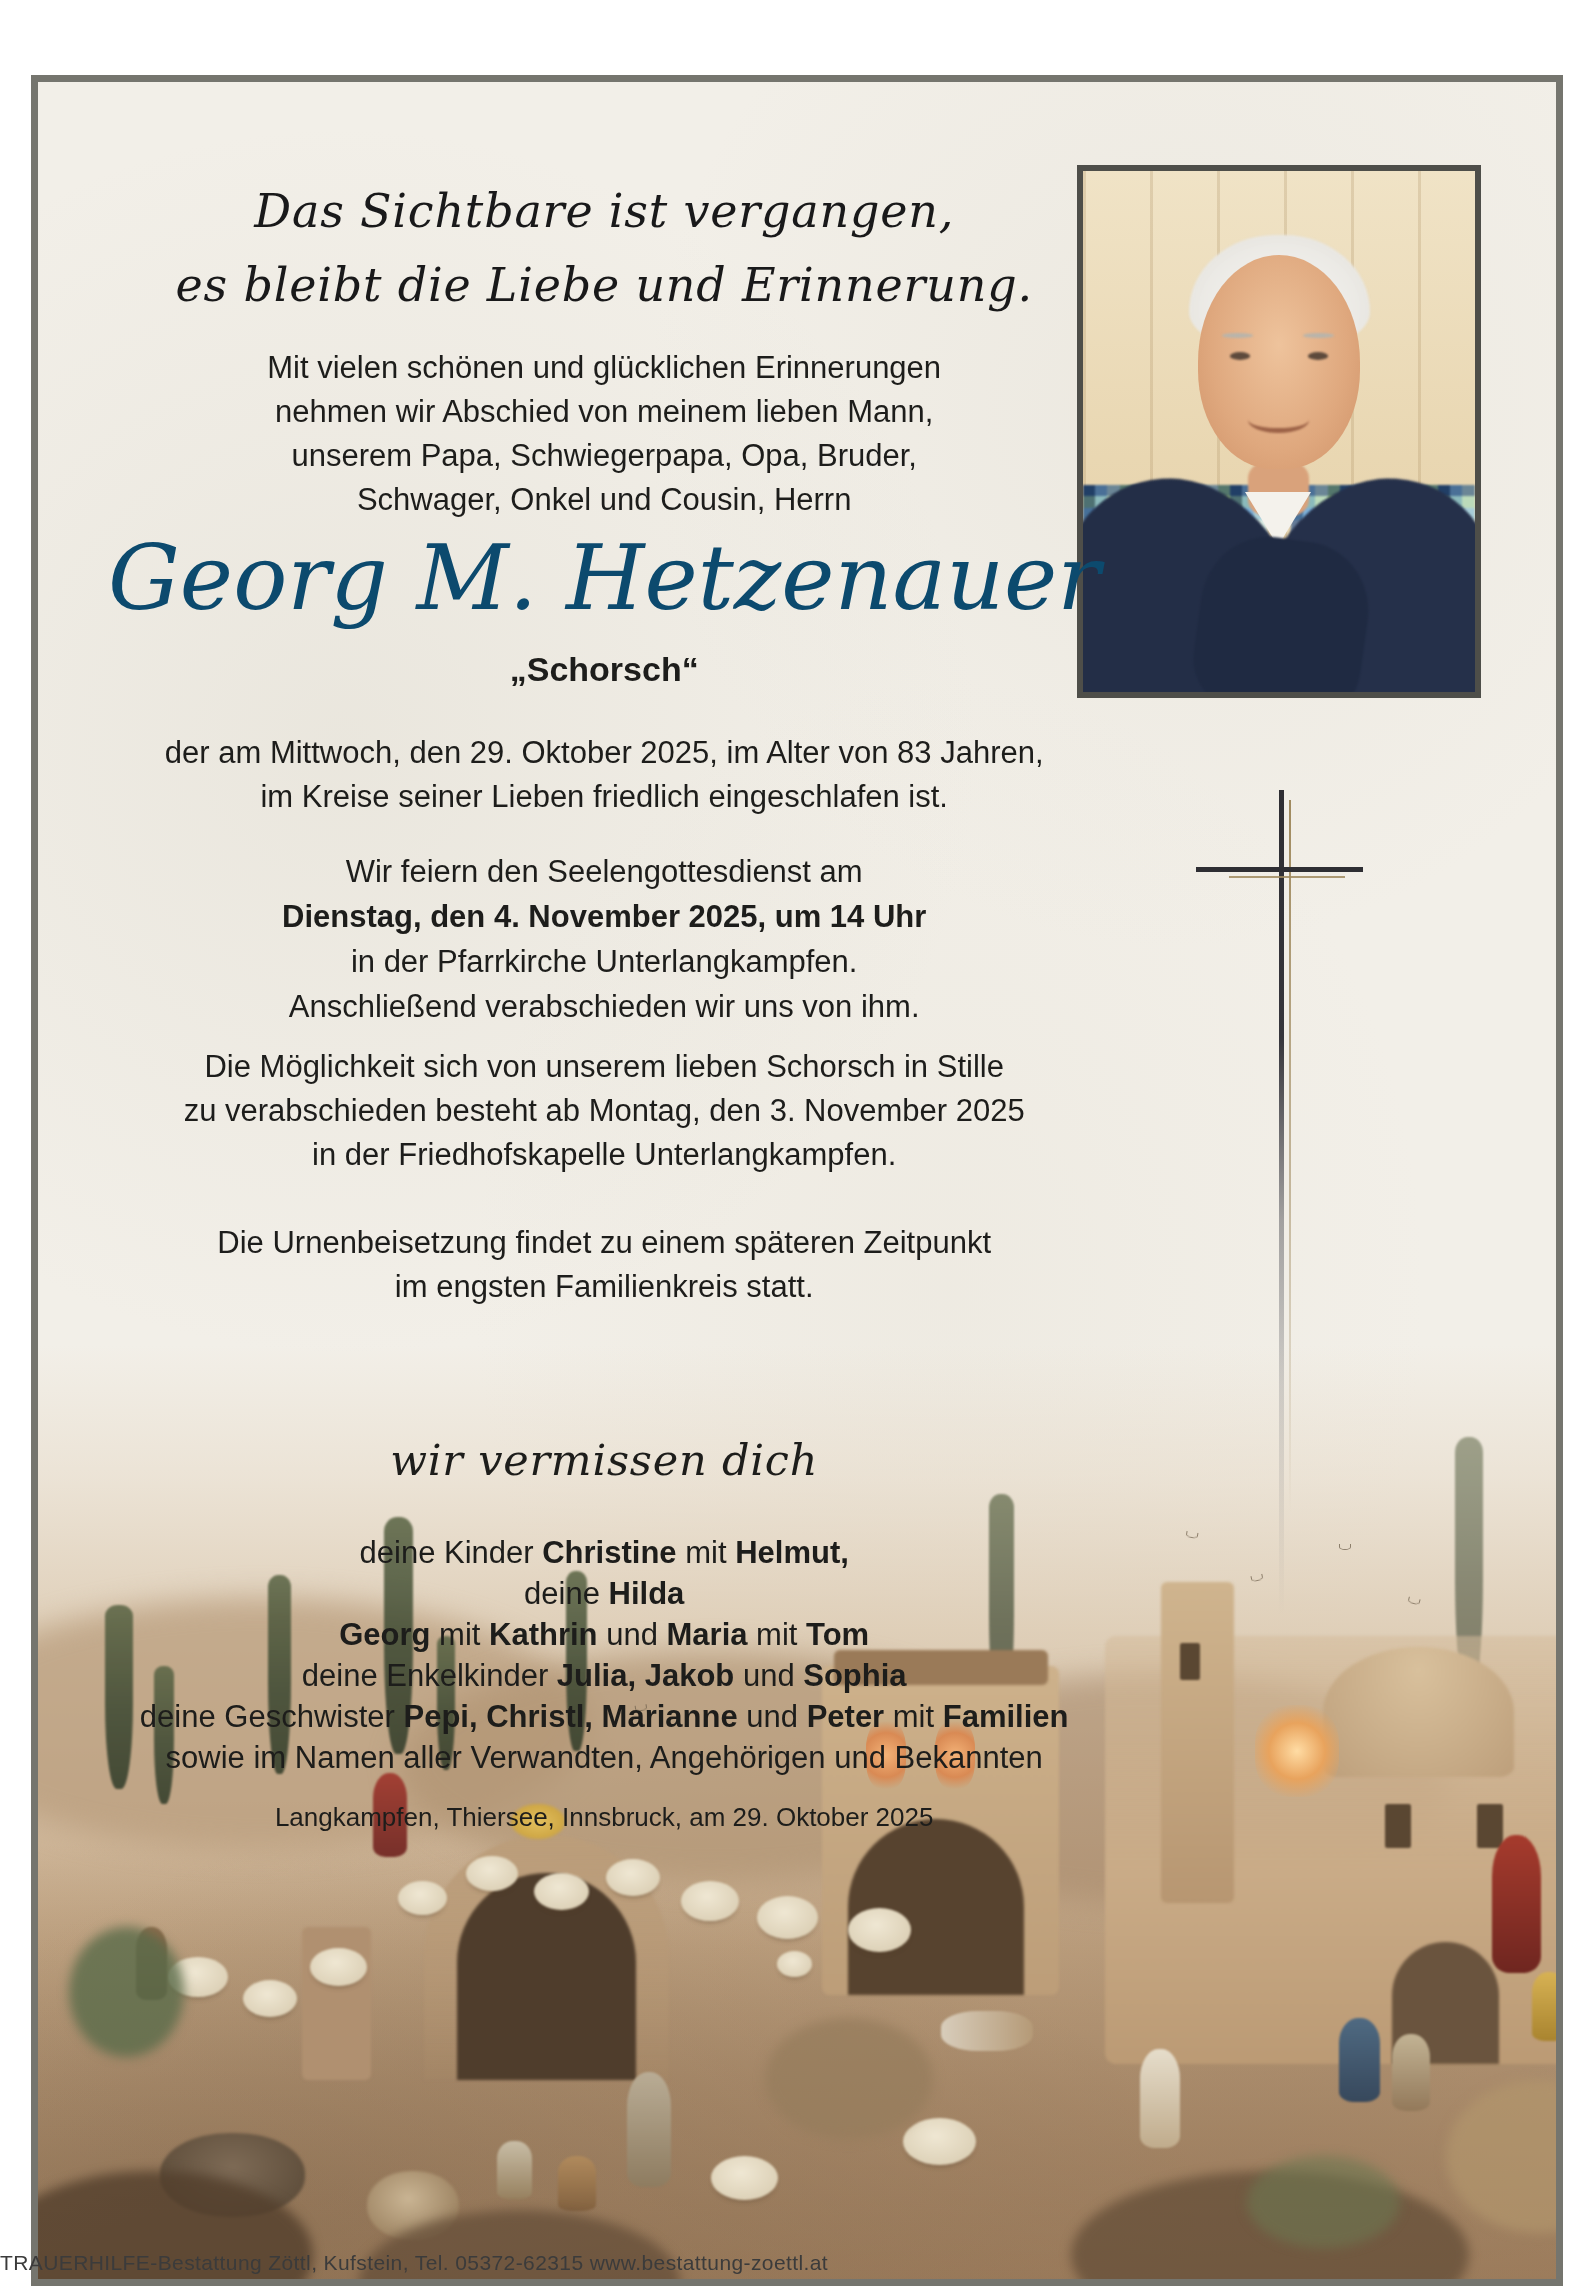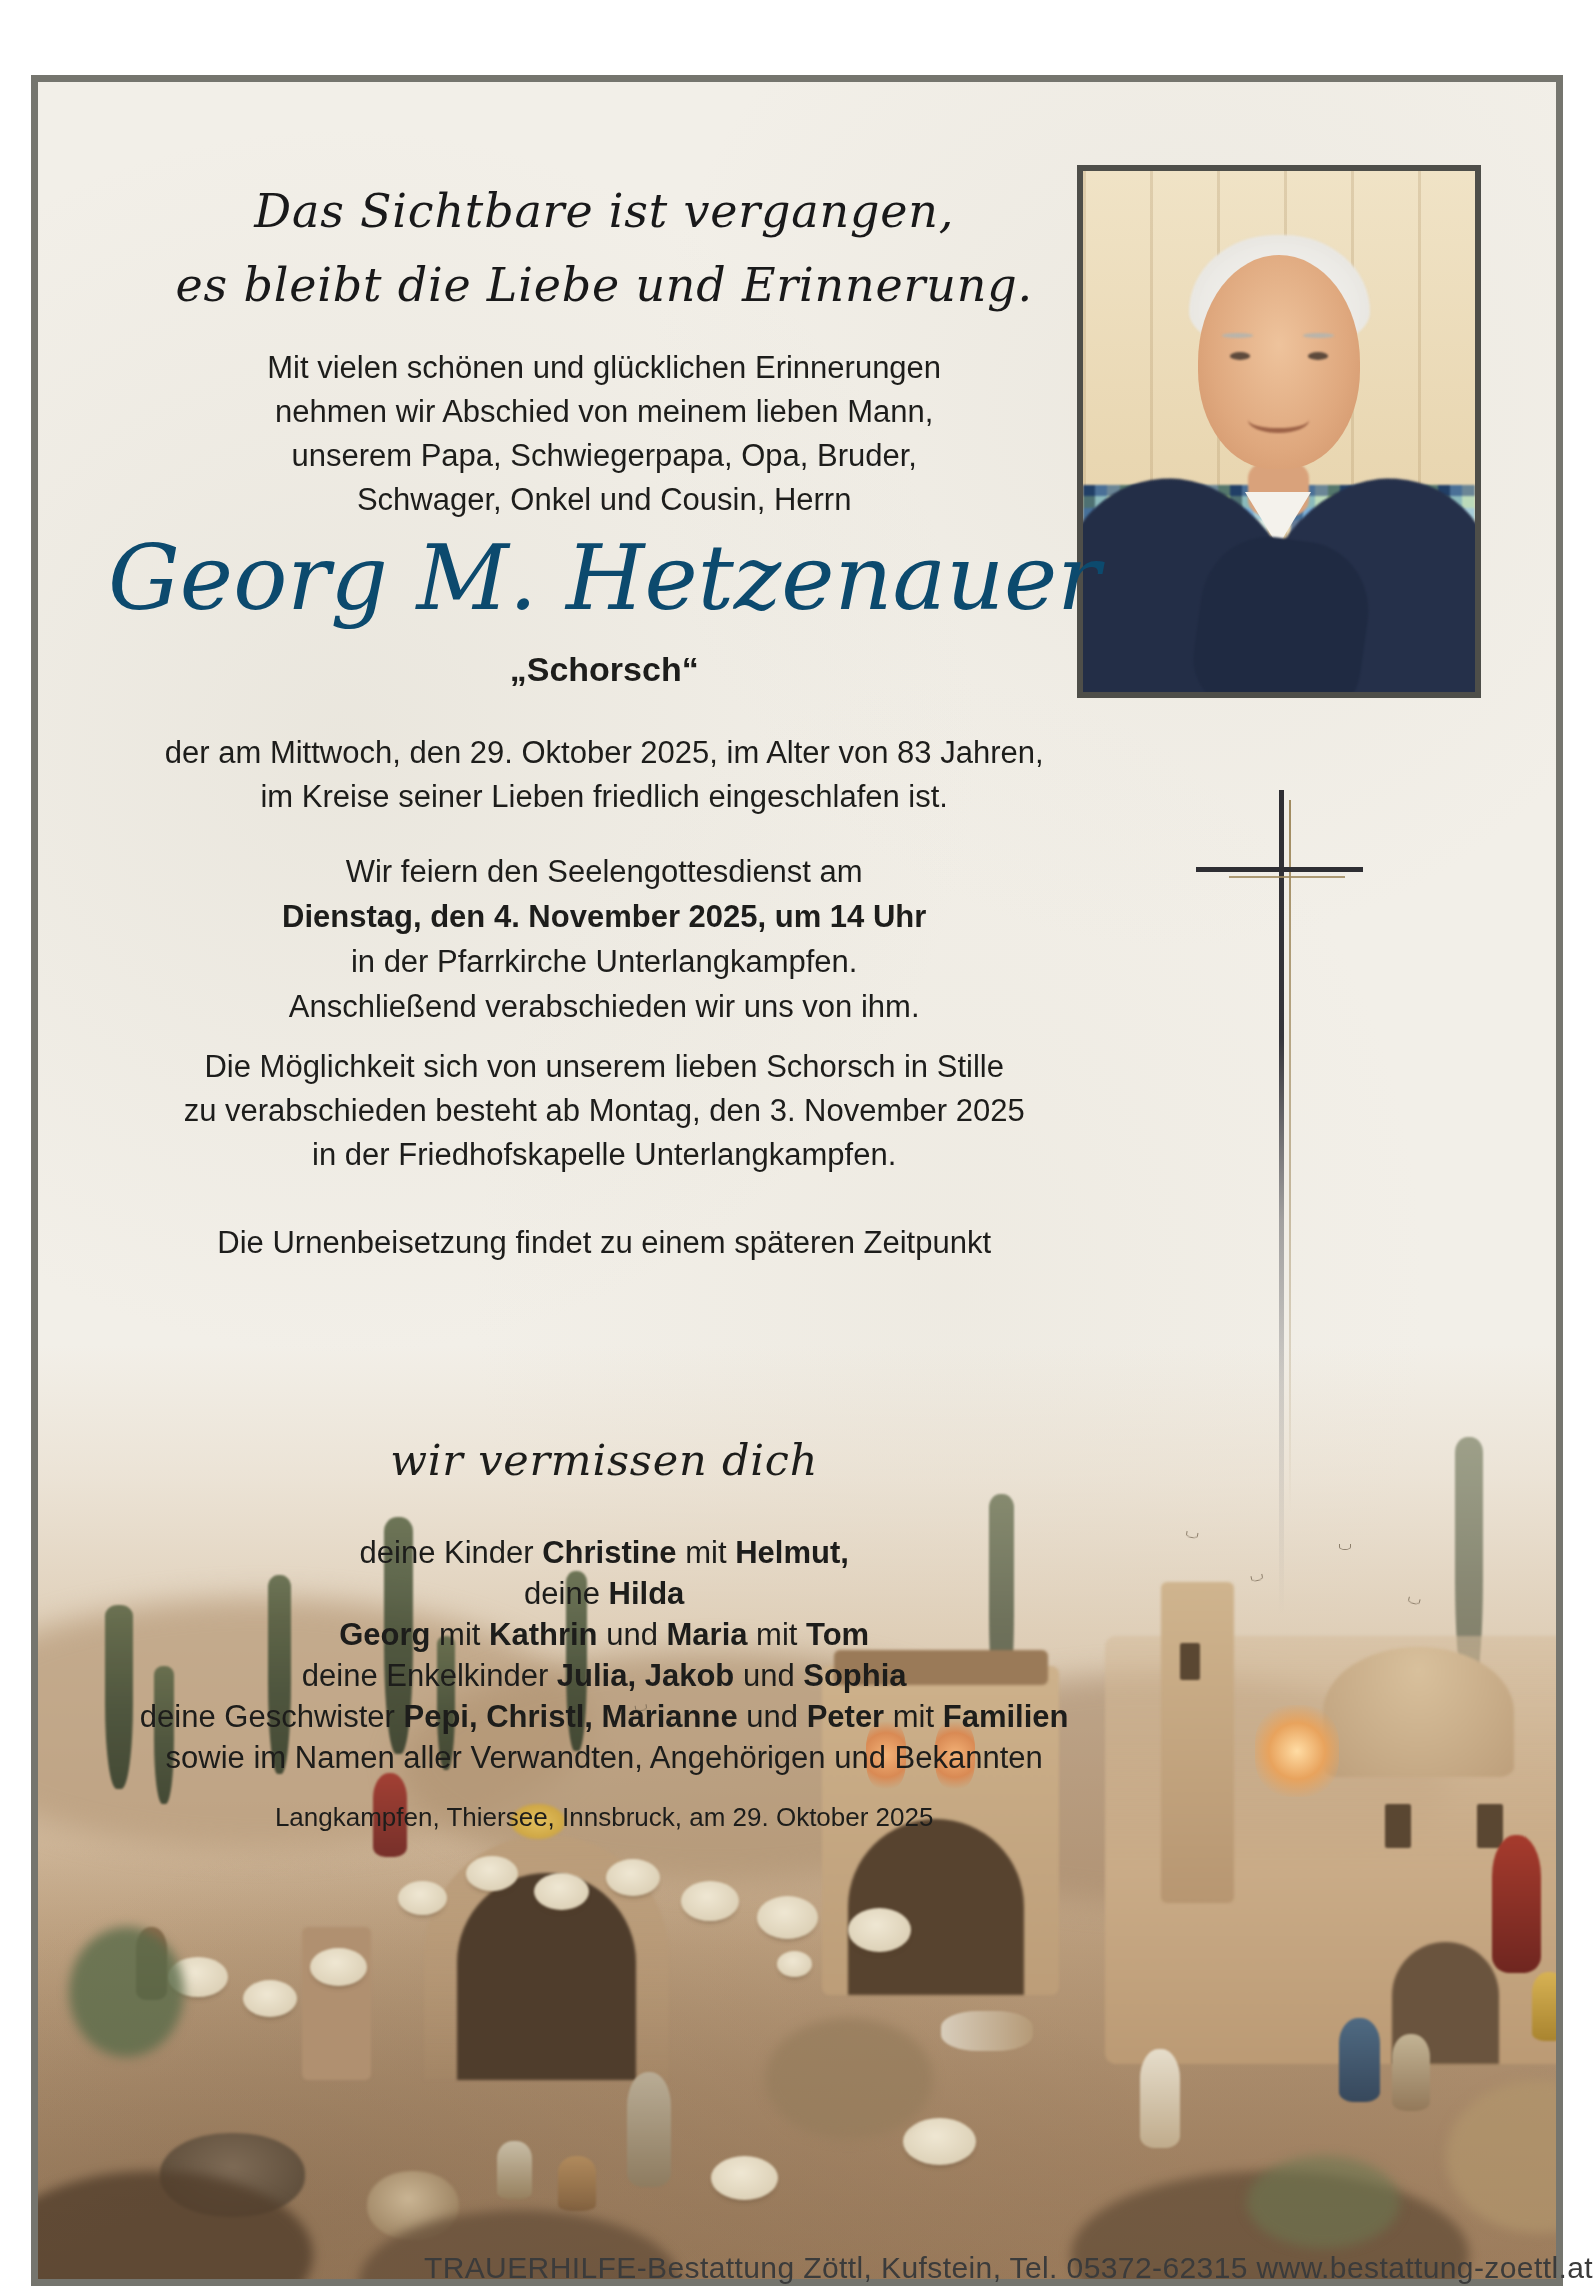--- a/index.html
+++ b/index.html
@@ -144,22 +144,22 @@
   .service{top:767px;font-size:31px;line-height:45px;}
   .bold{font-weight:700;}
   .opportunity{top:963px;font-size:31px;line-height:44px;}
   .urn{top:1139px;font-size:31px;line-height:44px;}
   .thanks1{top:1246px;font-size:43px;}
   .thanks2{top:1353px;font-size:43px;}
   .family{top:1450px;font-size:31px;line-height:41px;}
   .places{top:1720px;font-size:26px;}
 
   .footer{
-    position:absolute;left:0;top:2251px;width:1593px;text-align:right;
-    font-size:30px;letter-spacing:0.4px;color:var(--footer-text);
+    position:absolute;left:0;top:2251px;width:1593px;text-align:left;
+    font-size:21px;letter-spacing:0.4px;color:var(--footer-text);
   }
 </style>
 </head>
 <body>
 
 <div class="frame">
   <div class="paper-texture"></div>
 
   <div class="scene">
     <div class="sc scene-base"></div>
@@ -295,20 +295,21 @@
     </div>
 
     <div class="tb opportunity">
       <div>Die Möglichkeit sich von unserem lieben Schorsch in Stille</div>
       <div>zu verabschieden besteht ab Montag, den 3. November 2025</div>
       <div>in der Friedhofskapelle Unterlangkampfen.</div>
     </div>
 
     <div class="tb urn">
       <div>Die Urnenbeisetzung findet zu einem späteren Zeitpunkt</div>
+      <div>im engsten Familienkreis statt.</div>
     </div>
 
     <div class="tb thanks2 script">wir vermissen dich</div>
 
     <div class="tb family">
       <div><span>deine Kinder </span><span style="font-weight: 700;">Christine</span><span> mit </span><span style="font-weight: 700;">Helmut,</span></div>
       <div><span>deine </span><span style="font-weight: 700;">Hilda</span></div>
       <div><span style="font-weight: 700;">Georg</span><span> mit </span><span style="font-weight: 700;">Kathrin</span><span> und </span><span style="font-weight: 700;">Maria</span><span> mit </span><span style="font-weight: 700;">Tom</span></div>
       <div><span>deine Enkelkinder </span><span style="font-weight: 700;">Julia, Jakob</span><span> und </span><span style="font-weight: 700;">Sophia</span></div>
       <div><span>deine Geschwister </span><span style="font-weight: 700;">Pepi, Christl, Marianne</span><span> und </span><span style="font-weight: 700;">Peter</span><span> mit </span><span style="font-weight: 700;">Familien</span></div>

